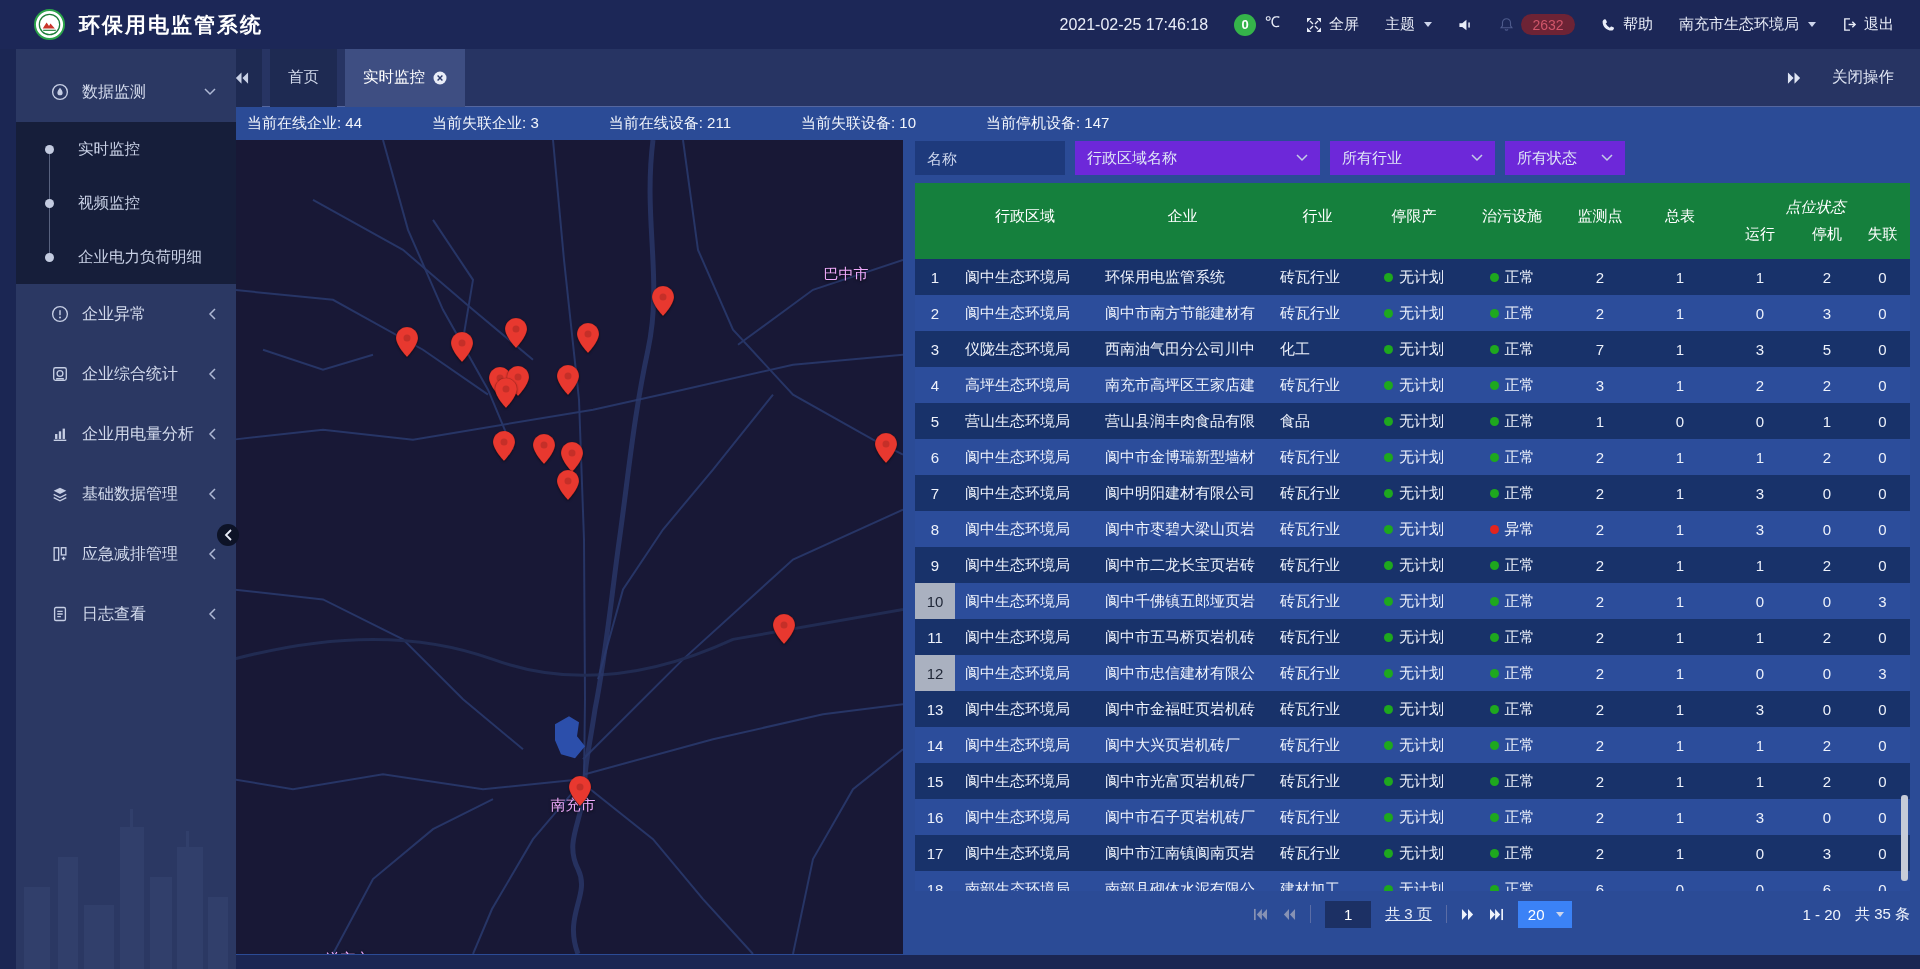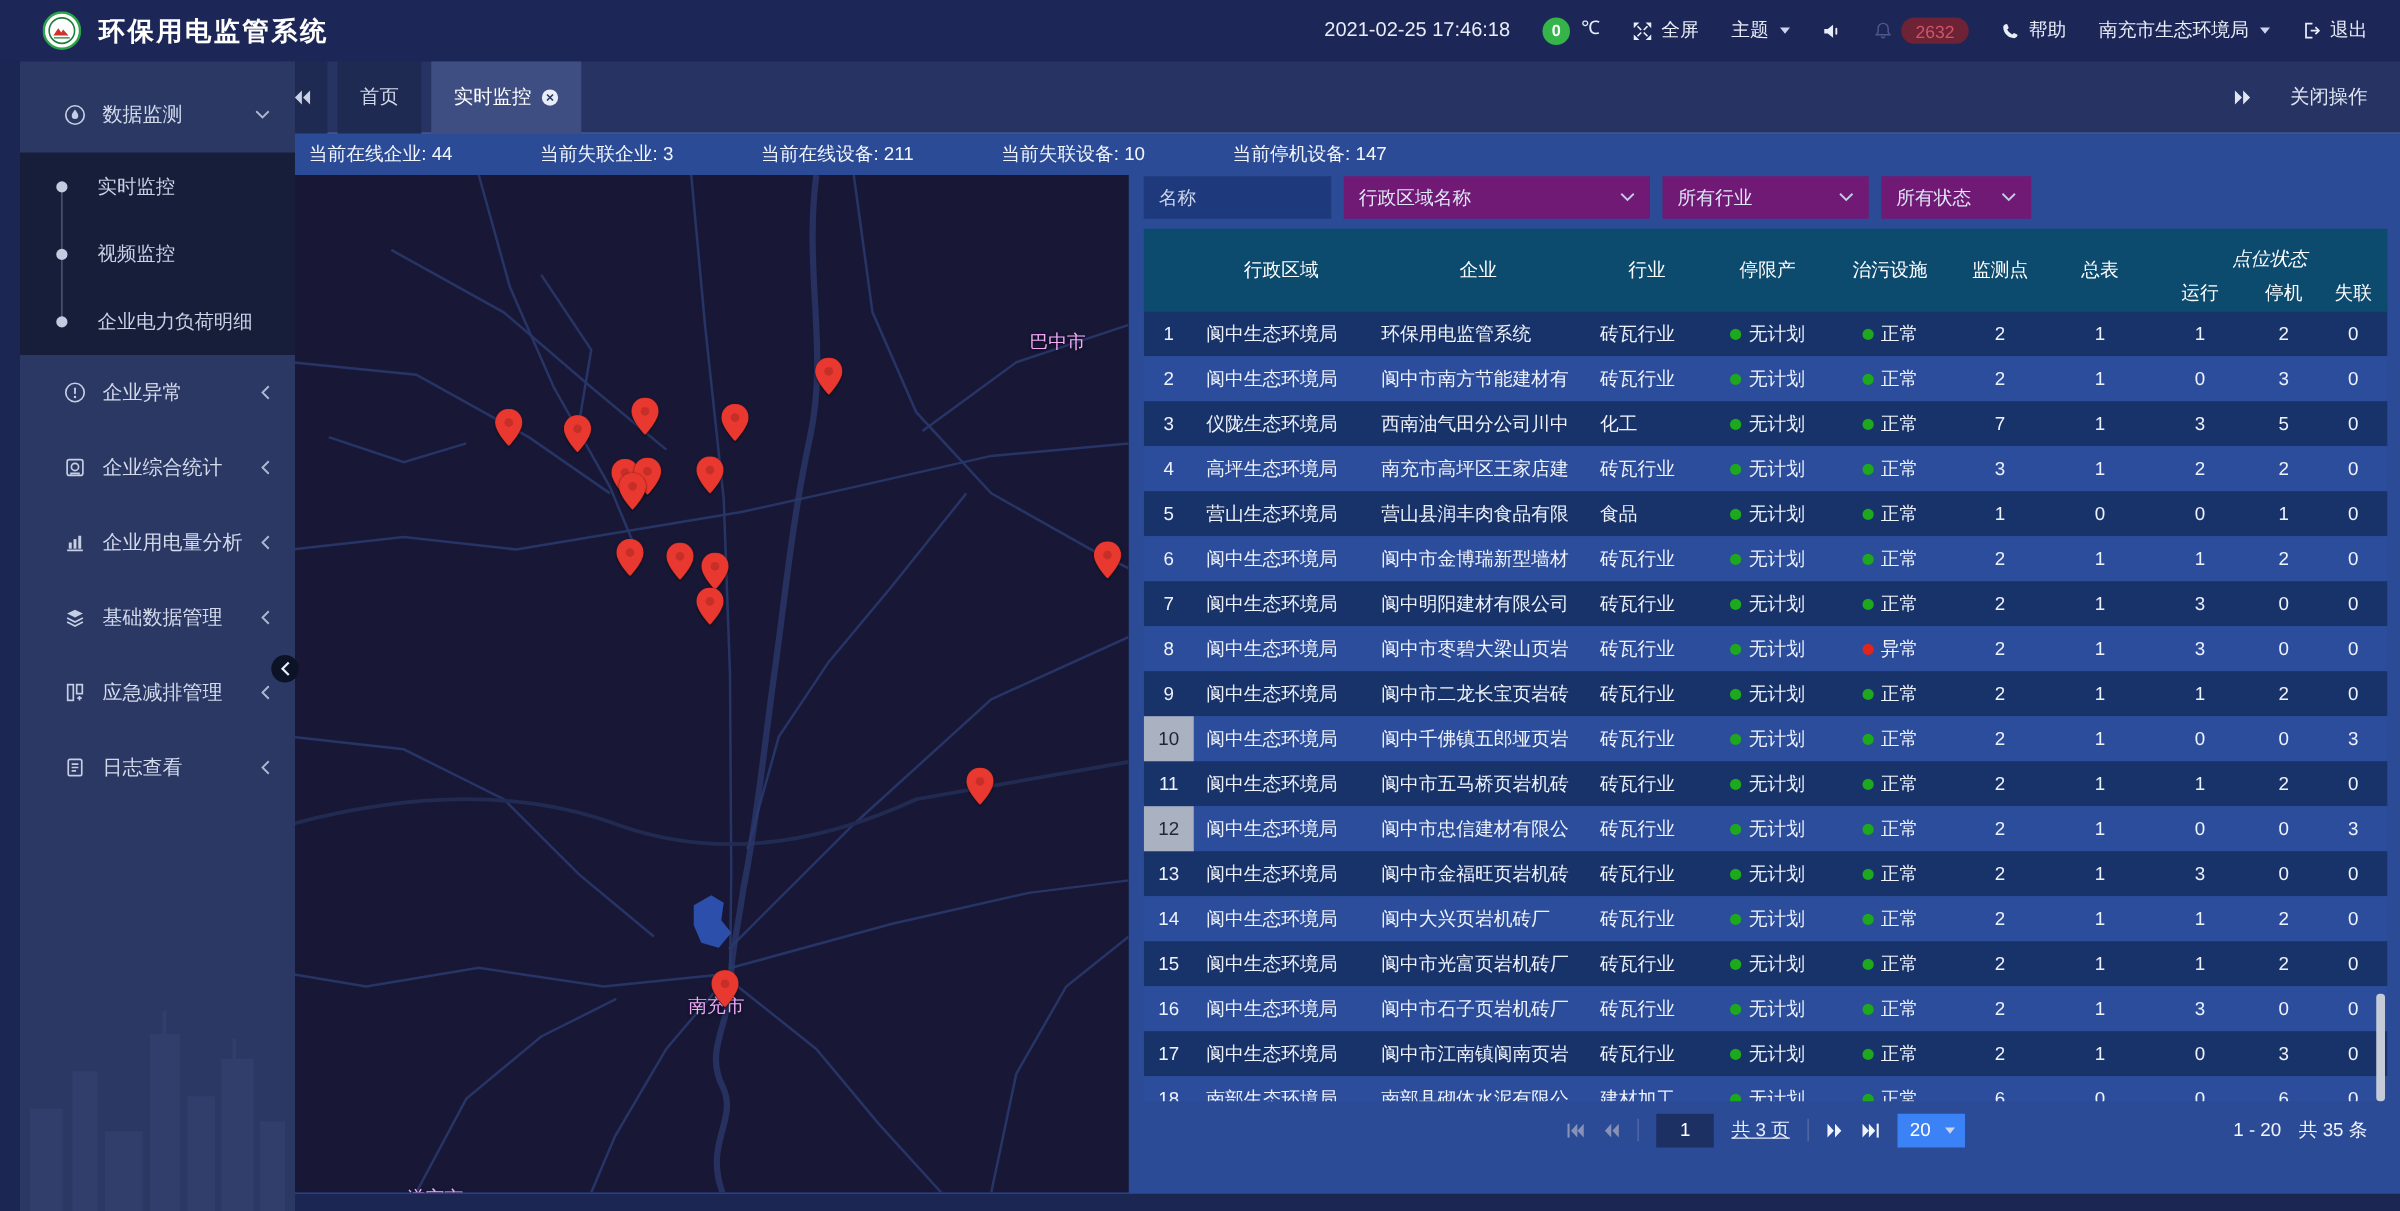--- a/index.html
+++ b/index.html
@@ -63,25 +63,25 @@
   .map-city-label{ position:absolute; transform:translate(-50%,-50%); font-size:15px; color:#f0abfc; text-shadow:0 1px 3px rgba(0,0,0,.8); white-space:nowrap;margin-top:32px; }
   .map-pin{ position:absolute; width:22px; height:30px; transform:translate(-50%,-100%); cursor:pointer; filter:drop-shadow(0 1px 1px rgba(0,0,0,.5)); }
   .map-toggle{ position:absolute; left:217px; top:524px; width:22px; height:22px; border-radius:50%;
     background:#0d1327; display:flex; align-items:center; justify-content:center; color:#e9edf8; z-index:8; cursor:pointer; }
 
   
   .right-panel{ width:995px; position:relative; flex:0 0 995px; }
   .filters{ height:34px; margin-top:1px; display:flex; gap:10px; }
   .f-input{ width:150px; height:34px; background:#1e3a7c; border:none; outline:none; color:#e4eaf8; font-size:15px; padding:0 12px; font-family:inherit;}
   .f-input::placeholder{ color:#ccd5ec; }
-  .f-select{ height:34px; background:#701a75; color:#dfe6f6; font-size:15px; display:flex; align-items:center; justify-content:space-between; padding:0 12px; cursor:pointer; }
+  .f-select{ height:34px; background:#6d28d9; color:#dfe6f6; font-size:15px; display:flex; align-items:center; justify-content:space-between; padding:0 12px; cursor:pointer; }
   .f-select .fs-caret{ color:#c4cde6; display:flex; margin-left:8px; }
 
   .tgrid{ display:grid; grid-template-columns:40px 140px 175px 95px 98px 98px 78px 82px 78px 56px 55px; }
-  .thead{ margin-top:8px; height:66px; background:#0c4a6e; color:#fff; font-size:15px; grid-template-rows:36px 30px; }
+  .thead{ margin-top:8px; height:76px; background:#15803d; color:#fff; font-size:15px; grid-template-rows:36px 30px; }
   .th{ display:flex; align-items:center; justify-content:center; }
   .th.group{ font-style:italic; align-items:flex-end; padding-bottom:2px; }
   .tbody{ height:632px; overflow:hidden; }
   .trow{ height:36px; align-items:center; font-size:15px; color:#eef2fb; cursor:pointer; }
   .trow:nth-child(odd){ background:#18326a; }
   .trow:nth-child(even){ background:#2c4d9b; }
   .cell{ display:flex; align-items:center; justify-content:center; white-space:nowrap; overflow:hidden; height:36px; }
   .cell.l{ justify-content:flex-start; padding-left:10px; }
   .cell.idx.selected{ background:#aab1c0; color:#1f2636; }
   .dot{ width:9px; height:9px; border-radius:50%; display:inline-block; margin-right:6px; flex:0 0 9px; }
@@ -92,21 +92,21 @@
   .pager{ position:relative; height:46px; display:flex; align-items:center; justify-content:center; gap:14px; color:#e8edf8; }
   .pbtn{ display:flex; align-items:center; cursor:pointer; color:#eef2fb; }
   .pbtn.disabled{ color:#8792b4; cursor:default; }
   .pdiv{ width:1px; height:18px; background:#5b6da6; }
   .page-input{ width:46px; height:27px; background:#1c3064; border:none; outline:none; color:#fff; text-align:center; font-size:15px; font-family:inherit; }
   .pages-label{ font-size:15px;text-decoration:underline; }
   .size-wrap{ position:relative; }
   .size-select{ width:54px; height:27px; background:#3b82f6; border:none; outline:none; color:#fff; font-size:15px;
     appearance:none; -webkit-appearance:none; padding-left:10px; font-family:inherit; cursor:pointer; }
   .size-wrap::after{ content:""; position:absolute; right:8px; top:11px; border-left:4px solid transparent; border-right:4px solid transparent; border-top:5px solid #cdd5ec; pointer-events:none; }
-  .pager-right{ position:absolute; right:16px; top:0; height:46px; display:flex; align-items:center; gap:14px; font-size:15px; color:#f0f4fd; }
+  .pager-right{ position:absolute; right:0; top:0; height:46px; display:flex; align-items:center; gap:14px; font-size:15px; color:#f0f4fd; }
 </style>
 </head>
 <body>
 
 <header class="top-header">
   <span class="logo">
     <svg viewBox="0 0 32 32" width="31" height="31">
       <circle cx="16" cy="16" r="15" fill="#ffffff" stroke="#2ba44a" stroke-width="2"></circle>
       <circle cx="16" cy="16" r="10.5" fill="none" stroke="#1e7f3a" stroke-width="1.3"></circle>
       <path d="M9 20l4-6 2.5 3.5L17 15l4.5 5z" fill="#c9342b"></path>

